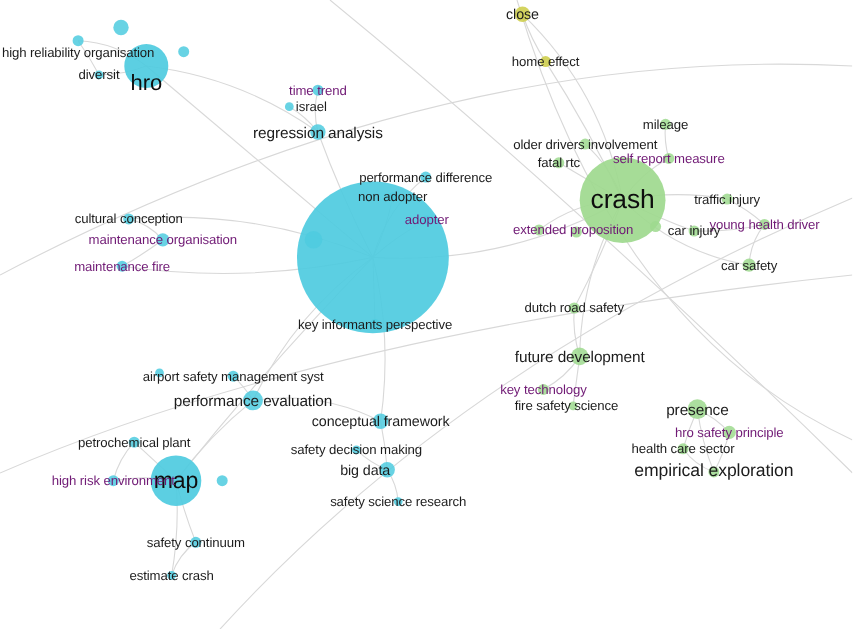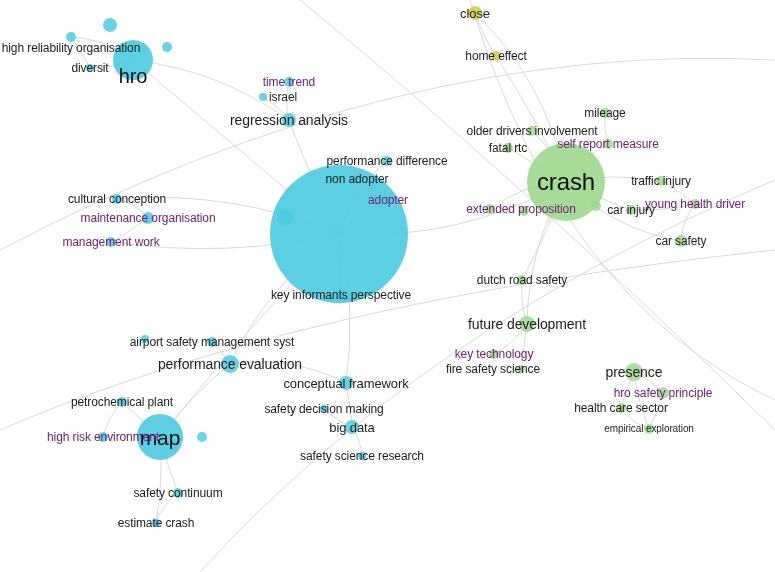--- a/index.html
+++ b/index.html
@@ -180,45 +180,45 @@
       <div class="label" style="left: 71px; top: 37px; font-size: 12px; margin-top: 11px;">high reliability organisation</div>
       <div class="label" style="left: 90px; top: 68px; font-size: 12px;">diversit</div>
       <div class="label faded" style="left: 289px; top: 82px; font-size: 12px;">time trend</div>
       <div class="label" style="left: 263px; top: 97px; font-size: 12px; padding-left: 40px;">israel</div>
       <div class="label" style="left: 289px; top: 120px; font-size: 14px;">regression analysis</div>
       <div class="label" style="left: 387px; top: 161px; font-size: 12px;">performance difference</div>
       <div class="label" style="left: 357px; top: 179px; font-size: 12px;">non adopter</div>
       <div class="label faded" style="left: 388px; top: 200px; font-size: 12px;">adopter</div>
       <div class="label" style="left: 117px; top: 199px; font-size: 12px;">cultural conception</div>
       <div class="label faded" style="left: 148px; top: 218px; font-size: 12px;">maintenance organisation</div>
-      <div class="label faded" style="left: 111px; top: 242px; font-size: 12px;">management work</div>
+      <div class="label faded" style="left: 111px; top: 242px; font-size: 12px;">maintenance fire</div>
       <div class="label" style="left: 341px; top: 295px; font-size: 12px;">key informants perspective</div>
       <div class="label" style="left: 230px; top: 364px; font-size: 14px;">performance evaluation</div>
       <div class="label" style="left: 212px; top: 342px; font-size: 12px;">airport safety management syst</div>
       <div class="label" style="left: 346px; top: 383px; font-size: 13px;">conceptual framework</div>
       <div class="label" style="left: 324px; top: 409px; font-size: 12px;">safety decision making</div>
-      <div class="label" style="left: 352px; top: 427px; font-size: 13px;">big data</div>
+      <div class="label" style="left: 332px; top: 427px; font-size: 13px;">big data</div>
       <div class="label" style="left: 362px; top: 456px; font-size: 12px;">safety science research</div>
       <div class="label" style="left: 122px; top: 402px; font-size: 12px;">petrochemical plant</div>
       <div class="label faded" style="left: 103px; top: 437px; font-size: 12px;">high risk environment</div>
       <div class="label" style="left: 178px; top: 493px; font-size: 12px;">safety continuum</div>
       <div class="label" style="left: 156px; top: 523px; font-size: 12px;">estimate crash</div>
       <div class="label" style="left: 475px; top: 13px; font-size: 13px;">close</div>
       <div class="label" style="left: 496px; top: 56px; font-size: 12px;">home effect</div>
       <div class="label" style="left: 605px; top: 113px; font-size: 12px;">mileage</div>
       <div class="label" style="left: 532px; top: 131px; font-size: 12px;">older drivers involvement</div>
       <div class="label faded" style="left: 608px; top: 144px; font-size: 12px;">self report measure</div>
       <div class="label" style="left: 508px; top: 148px; font-size: 12px;">fatal rtc</div>
       <div class="label faded" style="left: 490px; top: 209px; font-size: 12px; margin-left: 31px;">extended proposition</div>
       <div class="label" style="left: 661px; top: 181px; font-size: 12px;">traffic injury</div>
       <div class="label faded" style="left: 695px; top: 204px; font-size: 12px;">young health driver</div>
       <div class="label" style="left: 631px; top: 210px; font-size: 12px;">car injury</div>
       <div class="label" style="left: 681px; top: 241px; font-size: 12px;">car safety</div>
       <div class="label" style="left: 522px; top: 280px; font-size: 12px;">dutch road safety</div>
       <div class="label" style="left: 527px; top: 324px; font-size: 14px;">future development</div>
       <div class="label faded" style="left: 494px; top: 354px; font-size: 12px;">key technology</div>
-      <div class="label" style="left: 493px; top: 369px; font-size: 12px;">fire safety science</div>
+      <div class="label" style="left: 515px; top: 369px; font-size: 12px;">fire safety science</div>
       <div class="label" style="left: 634px; top: 372px; font-size: 14px;">presence</div>
       <div class="label faded" style="left: 663px; top: 393px; font-size: 12px;">hro safety principle</div>
       <div class="label" style="left: 621px; top: 408px; font-size: 12px;">health care sector</div>
-      <div class="label" style="left: 649px; top: 429px; font-size: 10px;">empirical exploration</div>
+      <div class="label" style="left: 649px; top: 429px; font-size: 16px;">empirical exploration</div>
     </div>
 </div>
 
 </body></html>

